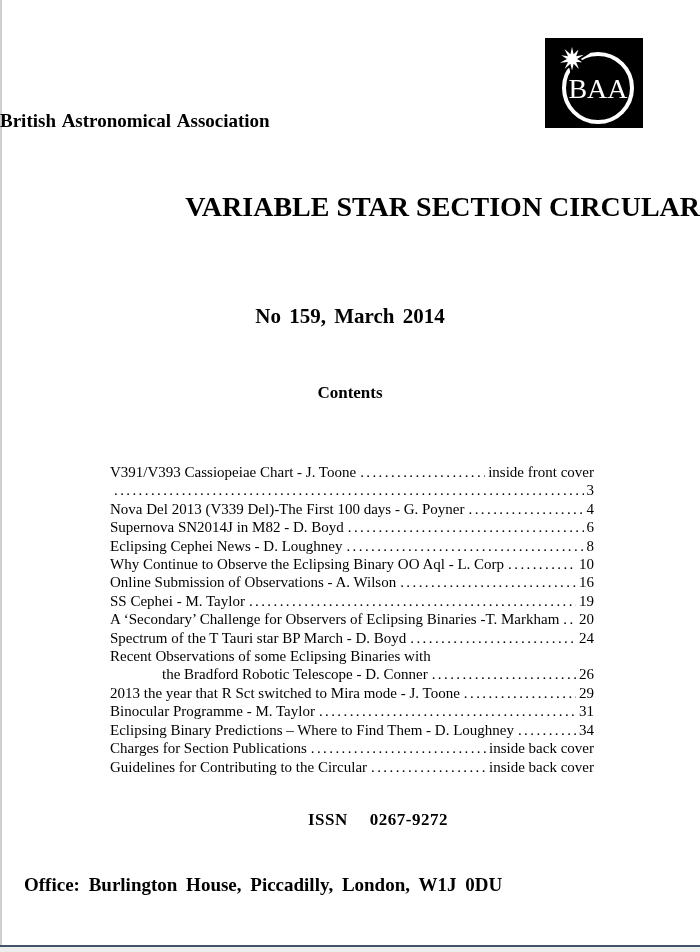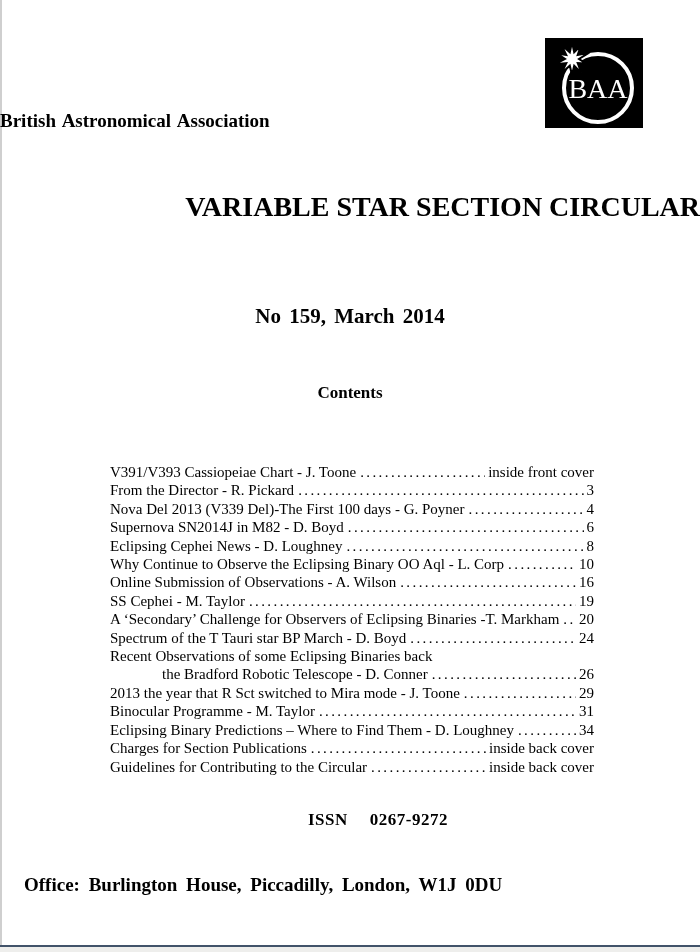--- a/index.html
+++ b/index.html
@@ -92,21 +92,20 @@
 
 <div class="contents-heading">Contents</div>
 
 <div class="toc">
     <div class="toc-row">
       <span class="toc-title">V391/V393 Cassiopeiae Chart - J. Toone</span>
       <span class="toc-dots">................................................................................................................................................................</span>
       <span class="toc-page">inside front cover</span>
     </div>
     <div class="toc-row">
-      <span class="toc-title">From the Director - R. Pickard</span>
       <span class="toc-dots">................................................................................................................................................................</span>
       <span class="toc-page">3</span>
     </div>
     <div class="toc-row">
       <span class="toc-title">Nova Del 2013 (V339 Del)-The First 100 days - G. Poyner</span>
       <span class="toc-dots">................................................................................................................................................................</span>
       <span class="toc-page">4</span>
     </div>
     <div class="toc-row">
       <span class="toc-title">Supernova SN2014J in M82 - D. Boyd</span>
@@ -137,21 +136,21 @@
       <span class="toc-title">A ‘Secondary’ Challenge for Observers of Eclipsing Binaries -T. Markham</span>
       <span class="toc-dots">................................................................................................................................................................</span>
       <span class="toc-page">20</span>
     </div>
     <div class="toc-row">
       <span class="toc-title">Spectrum of the T Tauri star BP March - D. Boyd</span>
       <span class="toc-dots">................................................................................................................................................................</span>
       <span class="toc-page">24</span>
     </div>
     <div class="toc-row">
-      <span class="toc-title">Recent Observations of some Eclipsing Binaries back</span>
+      <span class="toc-title">Recent Observations of some Eclipsing Binaries with</span>
     </div>
     <div class="toc-row indent">
       <span class="toc-title">the Bradford Robotic Telescope - D. Conner</span>
       <span class="toc-dots">................................................................................................................................................................</span>
       <span class="toc-page">26</span>
     </div>
     <div class="toc-row">
       <span class="toc-title">2013 the year that R Sct switched to Mira mode - J. Toone</span>
       <span class="toc-dots">................................................................................................................................................................</span>
       <span class="toc-page">29</span>

